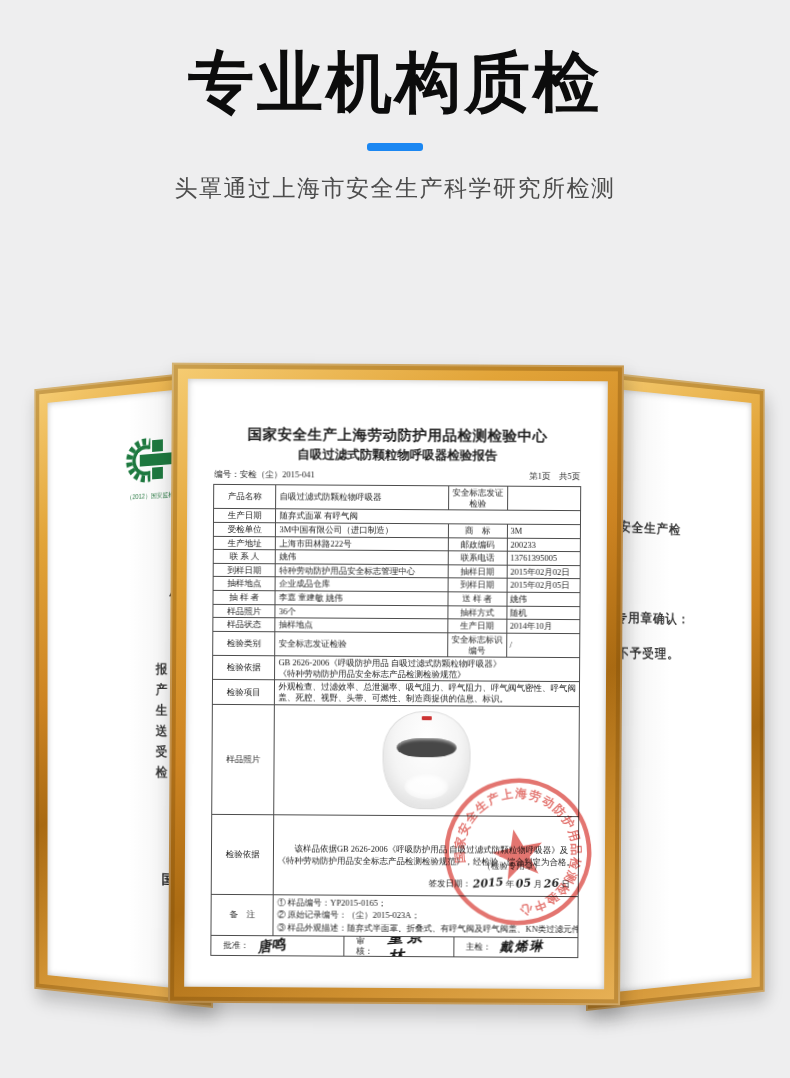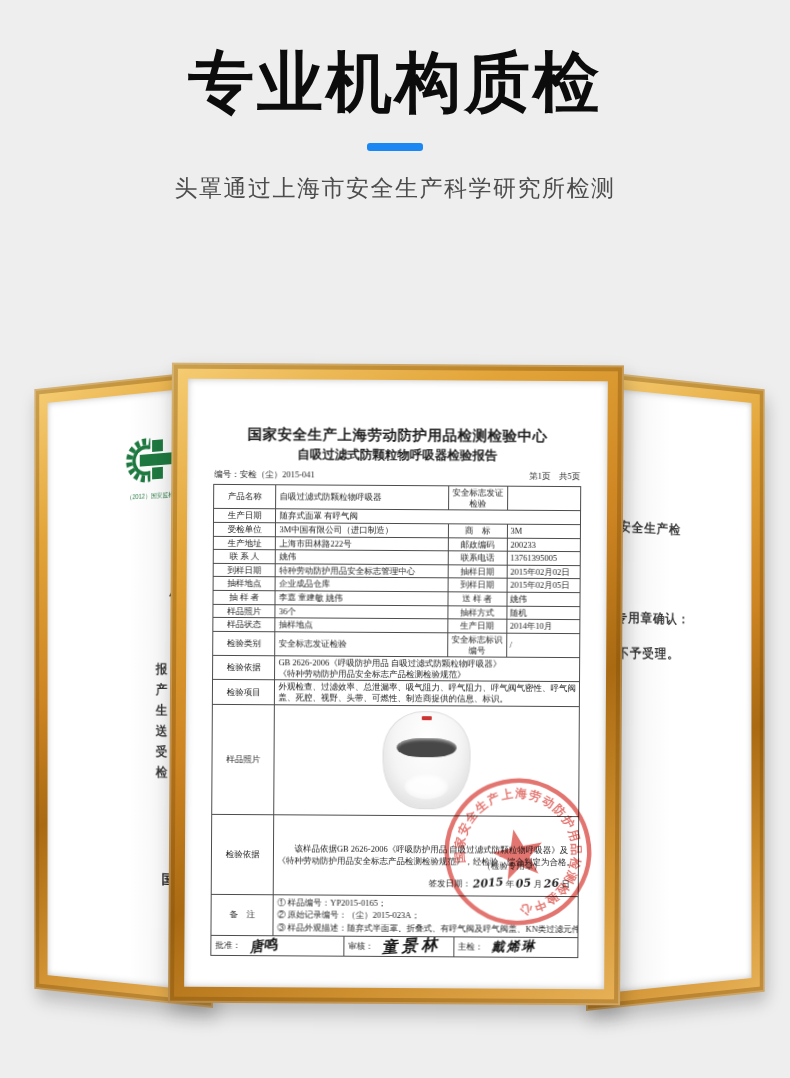--- a/index.html
+++ b/index.html
@@ -86,21 +86,21 @@
   .concl-text { text-indent:2em; line-height:1.4; padding-top:2px; }
   .seal-note { position:absolute; right:36px; top:44px; font-size:8.5px;margin-left:39px; }
   .issue-date { position:absolute; right:8px; bottom:5px; font-size:8.5px; }
   .hw { font-family:"DejaVu Serif", serif; font-style:italic; font-weight:700; display:inline-block;
     transform:rotate(-5deg); font-size:11px; color:#1f1f1f; margin:0 2px; }
   .remarks-cell { vertical-align:top; }
   .remark-line { line-height:1.5; white-space:nowrap; }
 
   .signrow-td { padding:0 !important; height:19px; }
   .signrow { display:flex; width:100%; height:19px; align-items:center; }
-  .signrow > div { padding:1px 4px; height:100%; display:flex; align-items:center; overflow:visible; }
+  .signrow > div { padding:1px 12px; height:100%; display:flex; align-items:center; overflow:visible; }
   .sign-a { width:36%; }
   .sign-b { width:30%; border-left:1px solid #4c4c4c; }
   .sign-c { width:34%; border-left:1px solid #4c4c4c; }
   .sig { font-family:"DejaVu Serif", serif; font-style:italic; font-weight:700; color:#161616;
     display:inline-block; margin-left:8px; }
   .sig-a { font-size:14px; transform:rotate(-8deg); }
   .sig-b { font-size:16px; transform:rotate(-4deg); letter-spacing:4px; }
   .sig-c { font-size:13px; transform:rotate(-2deg); letter-spacing:2px; }
 
   .stamp { position:absolute; left:254px; top:392px; width:158px; height:158px; opacity:.82;

